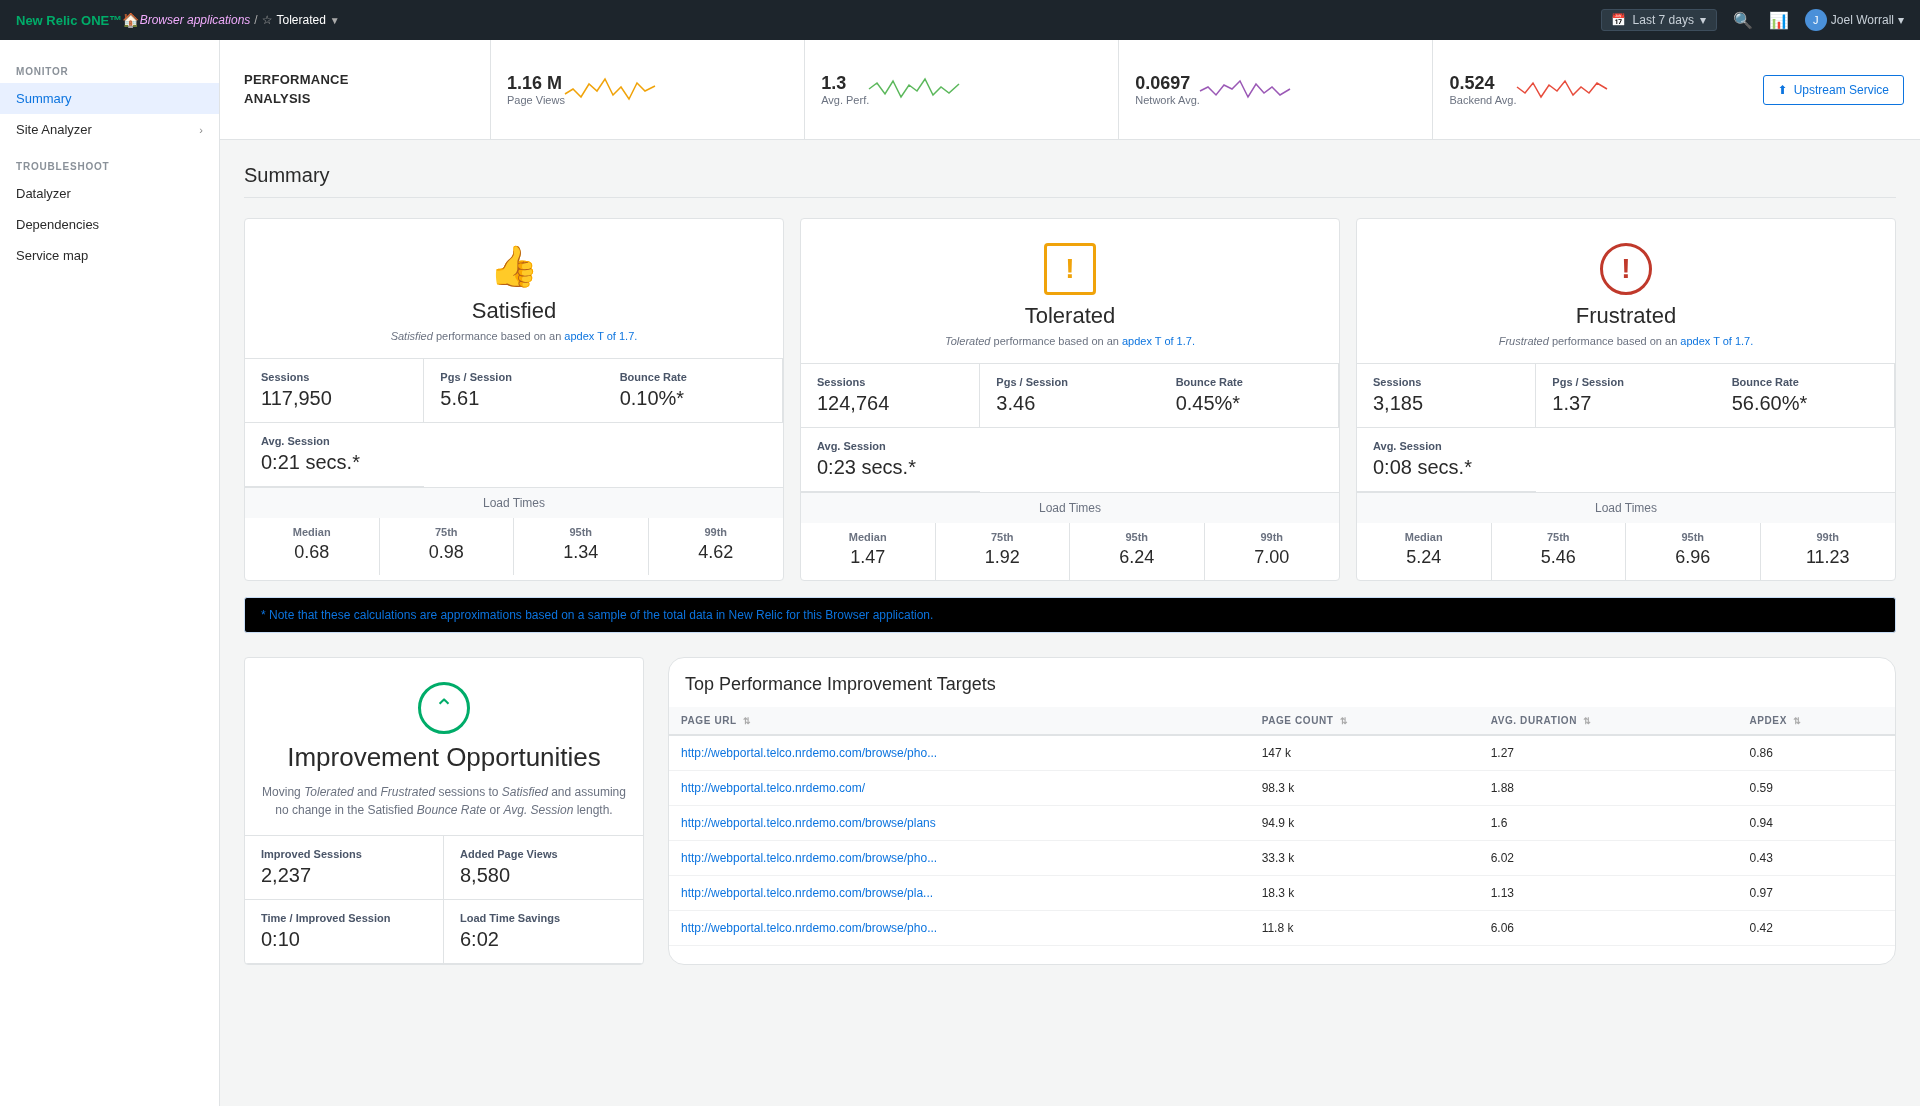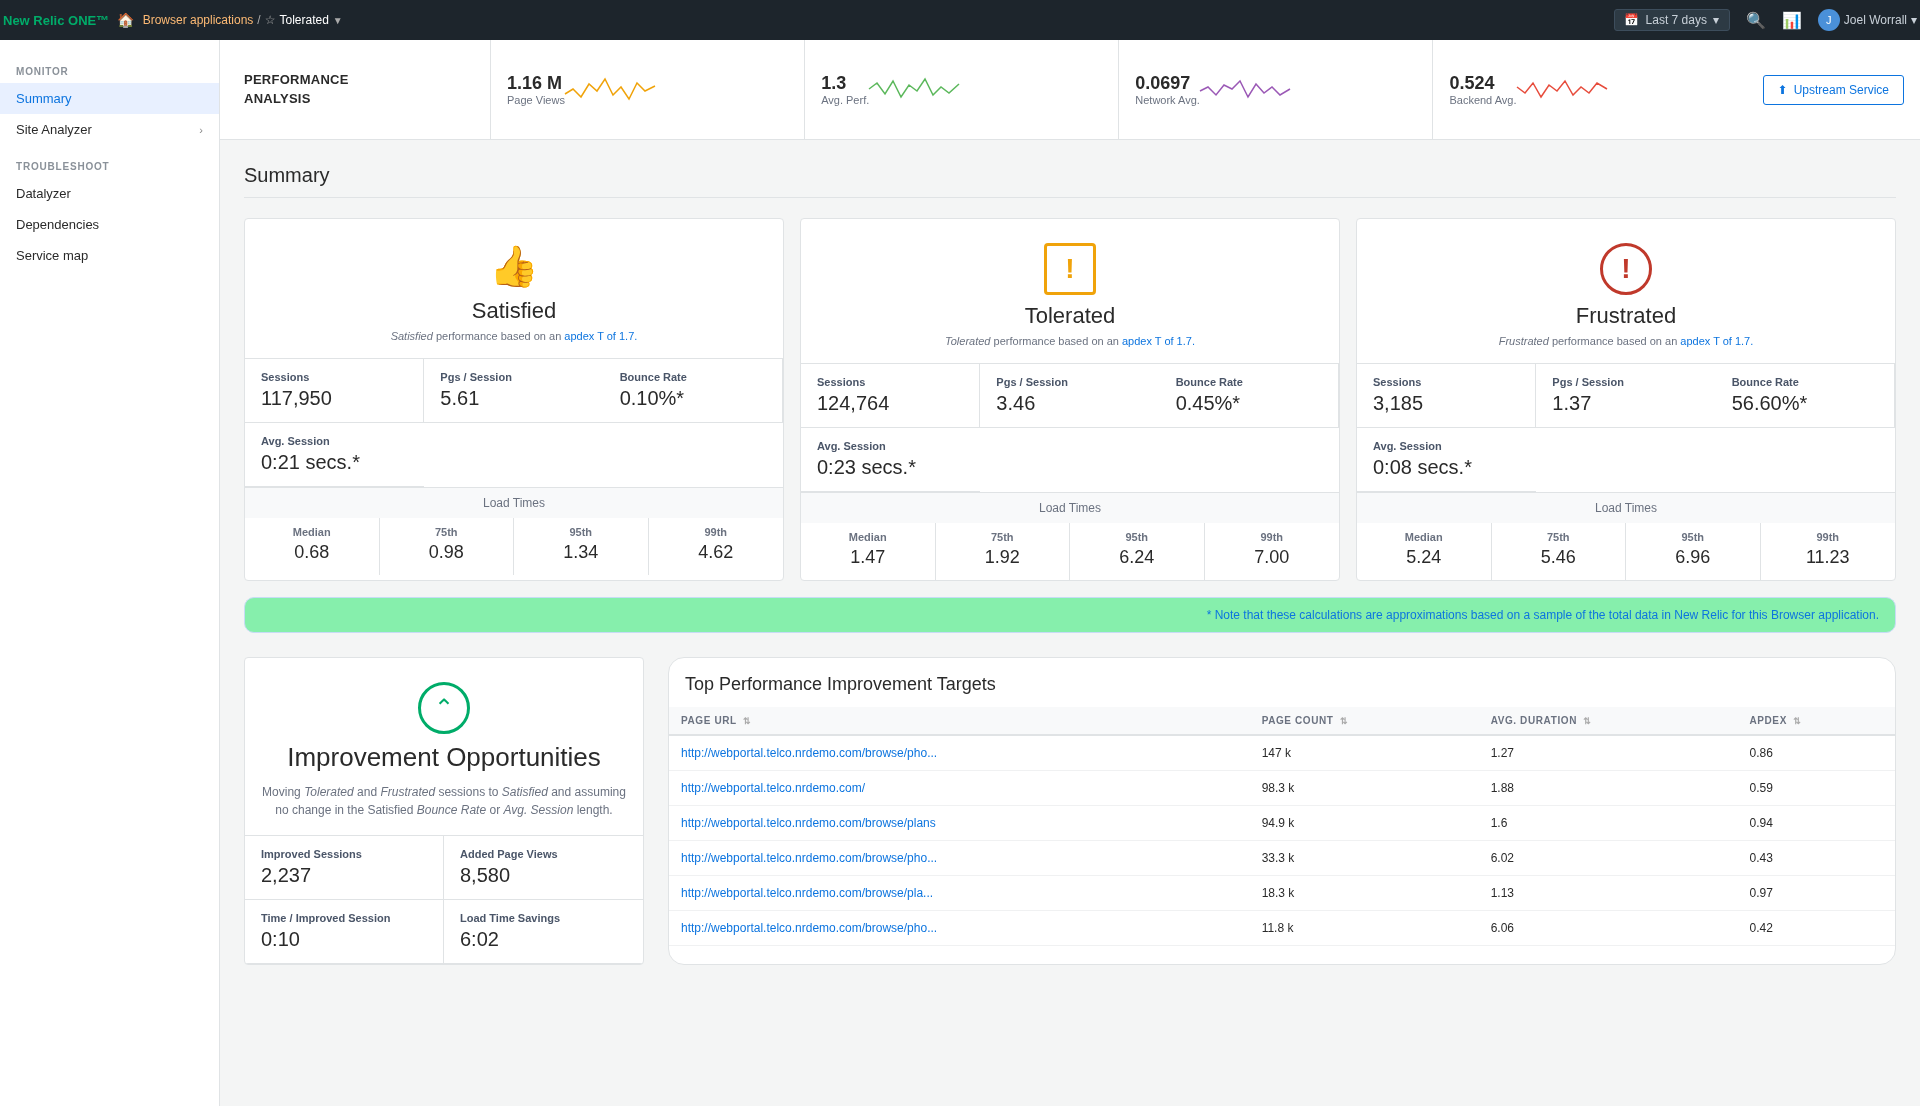--- a/index.html
+++ b/index.html
@@ -4,32 +4,31 @@
   <style>
     * { box-sizing: border-box; margin: 0; padding: 0; }
     body { font-family: -apple-system, BlinkMacSystemFont, 'Segoe UI', sans-serif; background: #f4f5f5; font-size: 13px; color: #2a2a2a; }
 
     
     .top-nav {
       height: 40px;
       background: #1d252c;
       display: flex;
       align-items: center;
-      padding: 0 3px;
-      gap: 8px;
+      padding: 0 16px;
       color: #fff;
       font-size: 12px;
     }
     .top-nav .logo {
       font-weight: bold;
       font-size: 13px;
       color: #00ac69;
     }
     .top-nav .breadcrumb { color: #aaa; display: flex; align-items: center; gap: 4px; }
-    .top-nav .breadcrumb a { color: #fdba74; text-decoration: none; }
+    .top-nav .breadcrumb a { color: #f0abfc; text-decoration: none; font-style: italic; }
     .top-nav .breadcrumb .current { color: #fff; font-weight: 500; }
     .top-nav .spacer { flex: 1; }
     .top-nav .nav-right { display: flex; align-items: center; gap: 16px; color: #c8d0d8; font-size: 12px; }
     .top-nav .time-range { background: #2d3a44; border: 1px solid #3d4d5c; border-radius: 3px; padding: 3px 10px; display: flex; align-items: center; gap: 6px; }
 
     
     .layout { display: flex; min-height: calc(100vh - 40px); }
 
     
     .sidebar {
@@ -180,27 +179,27 @@
       padding: 8px 8px 12px;
       text-align: center;
       border-right: 1px solid #e0e3e5;
     }
     .load-time-cell:last-child { border-right: none; }
     .load-time-label { font-size: 11px; color: #6b7280; font-weight: 600; margin-bottom: 4px; }
     .load-time-value { font-size: 18px; font-weight: 300; }
 
     
     .note-bar {
-      background: #86efac;
+      background: #000000;
       border: 1px solid #c7dcf5;
-      border-radius: 10px;
+      border-radius: 3px;
       padding: 10px 16px;
       font-size: 12px;
       color: #0c74df;
-      text-align: right;
+      text-align: left;
       margin-bottom: 24px;
     }
 
     
     .bottom-section {
       display: grid;
       grid-template-columns: 400px 1fr;
       gap: 24px;
     }
 

